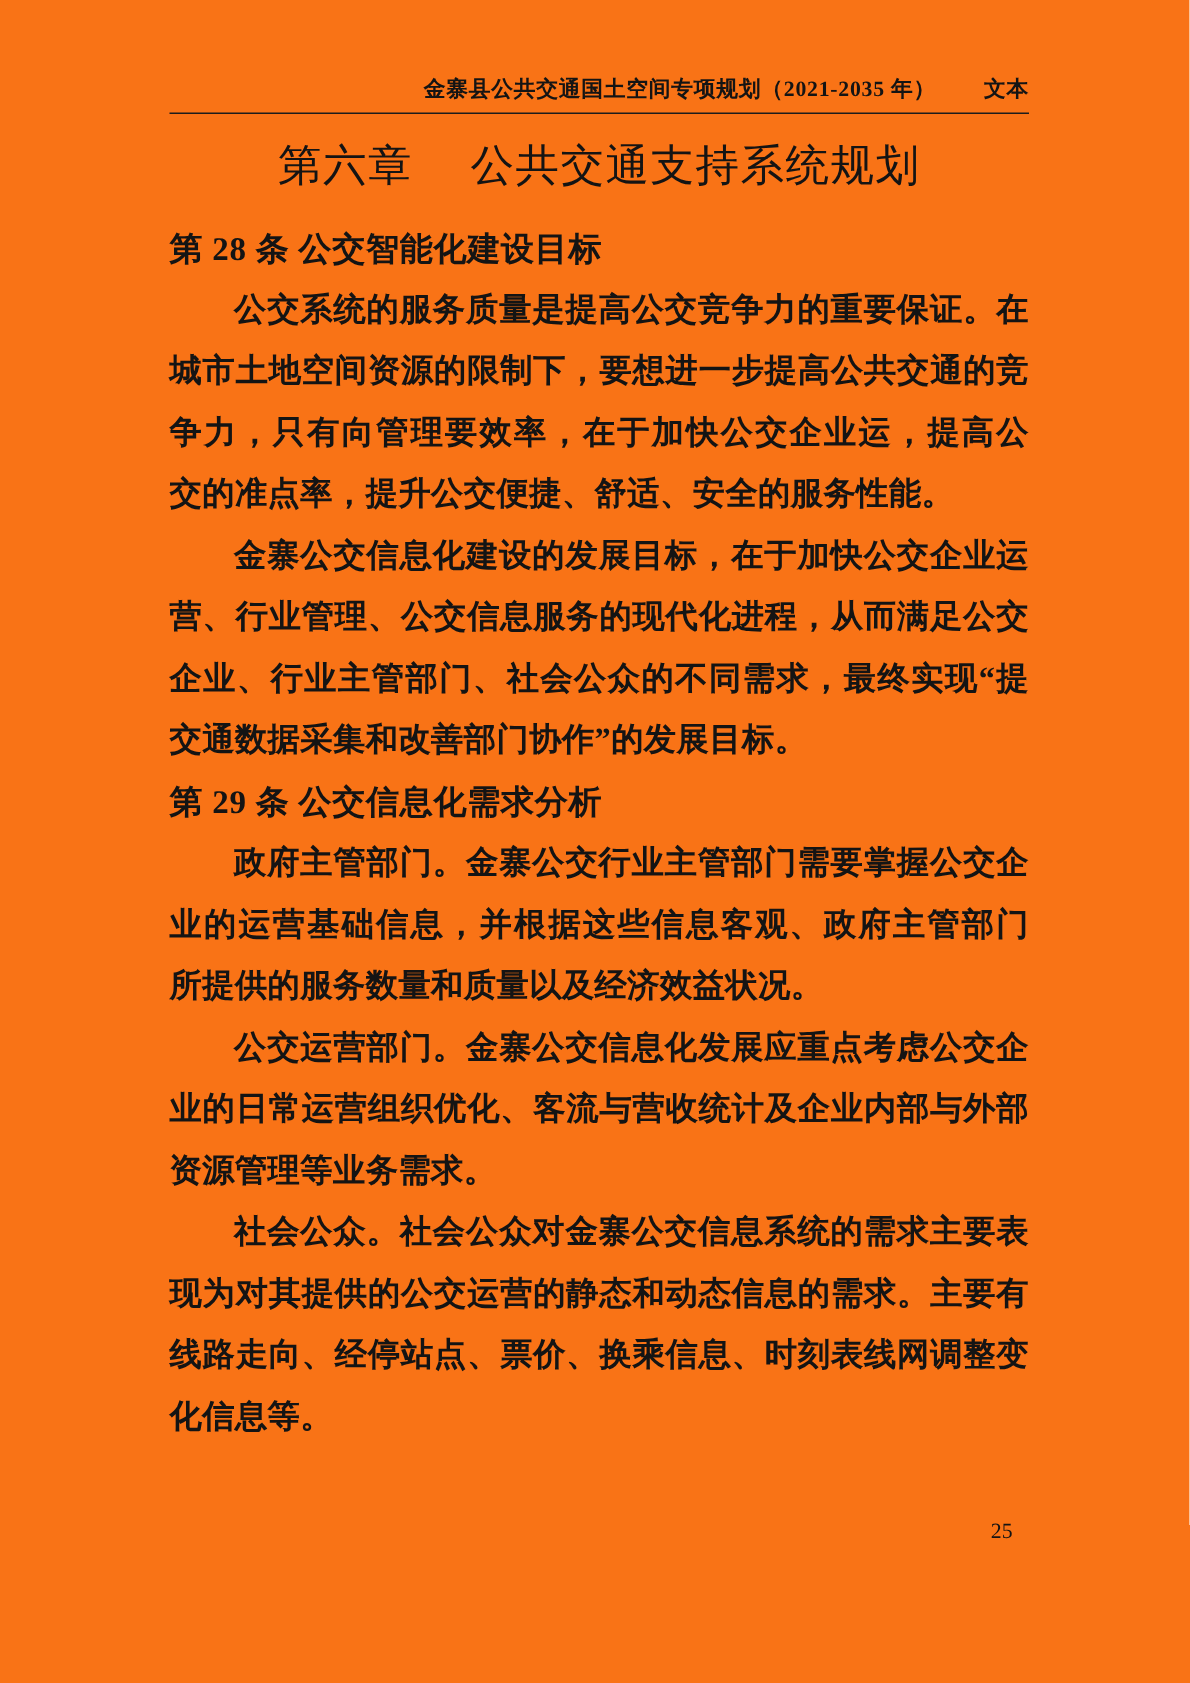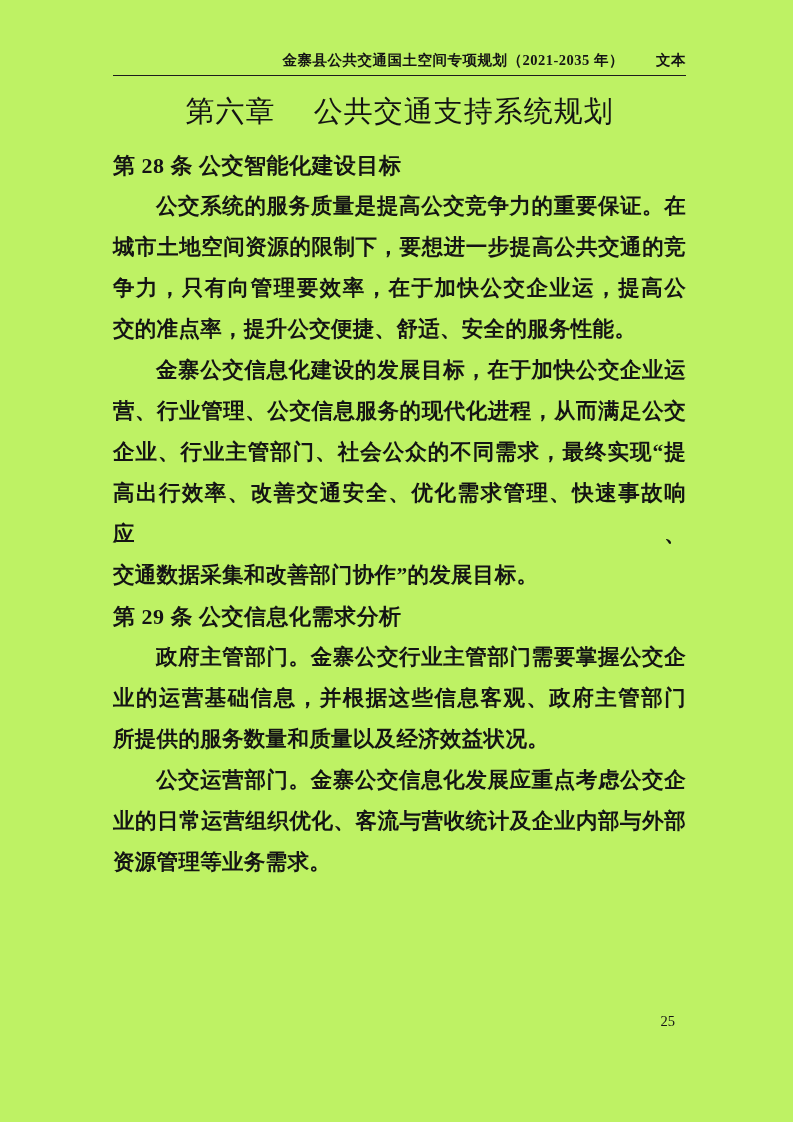--- a/index.html
+++ b/index.html
@@ -5,21 +5,21 @@
   html, body {
     margin: 0;
     padding: 0;
     background: #ffffff;
   }
   .page {
     position: relative;
     width: 793px;
     height: 1122px;
     margin: 0 auto;
-    background: #bef264;
+    background: #f97316;
     box-sizing: border-box;
     padding: 50px 107px 0 113px;
     font-family: "Liberation Serif", "DejaVu Serif", serif;
     color: #141414;
     overflow: hidden;
   }
   
   .page-header {
     display: flex;
     justify-content: flex-end;
@@ -97,31 +97,36 @@
       <div class="paragraph">
         <div class="line first">公交系统的服务质量是提高公交竞争力的重要保证。在</div>
         <div class="line">城市土地空间资源的限制下，要想进一步提高公共交通的竞</div>
         <div class="line">争力，只有向管理要效率，在于加快公交企业运，提高公</div>
         <div class="line last">交的准点率，提升公交便捷、舒适、安全的服务性能。</div>
       </div>
       <div class="paragraph">
         <div class="line first">金寨公交信息化建设的发展目标，在于加快公交企业运</div>
         <div class="line">营、行业管理、公交信息服务的现代化进程，从而满足公交</div>
         <div class="line">企业、行业主管部门、社会公众的不同需求，最终实现“提</div>
-        <div class="line">高出行效率、改善交通安全、优化需求管理、快速事故响应、</div>
         <div class="line last">交通数据采集和改善部门协作”的发展目标。</div>
       </div>
       <div class="section-heading">第 29 条 公交信息化需求分析</div>
       <div class="paragraph">
         <div class="line first">政府主管部门。金寨公交行业主管部门需要掌握公交企</div>
         <div class="line">业的运营基础信息，并根据这些信息客观、政府主管部门</div>
         <div class="line last">所提供的服务数量和质量以及经济效益状况。</div>
       </div>
       <div class="paragraph">
         <div class="line first">公交运营部门。金寨公交信息化发展应重点考虑公交企</div>
         <div class="line">业的日常运营组织优化、客流与营收统计及企业内部与外部</div>
         <div class="line last">资源管理等业务需求。</div>
       </div>
+      <div class="paragraph">
+        <div class="line first">社会公众。社会公众对金寨公交信息系统的需求主要表</div>
+        <div class="line">现为对其提供的公交运营的静态和动态信息的需求。主要有</div>
+        <div class="line">线路走向、经停站点、票价、换乘信息、时刻表线网调整变</div>
+        <div class="line last">化信息等。</div>
+      </div>
     </div>
 
   <div class="page-number">25</div>
 
 </div>
 
 </body></html>

